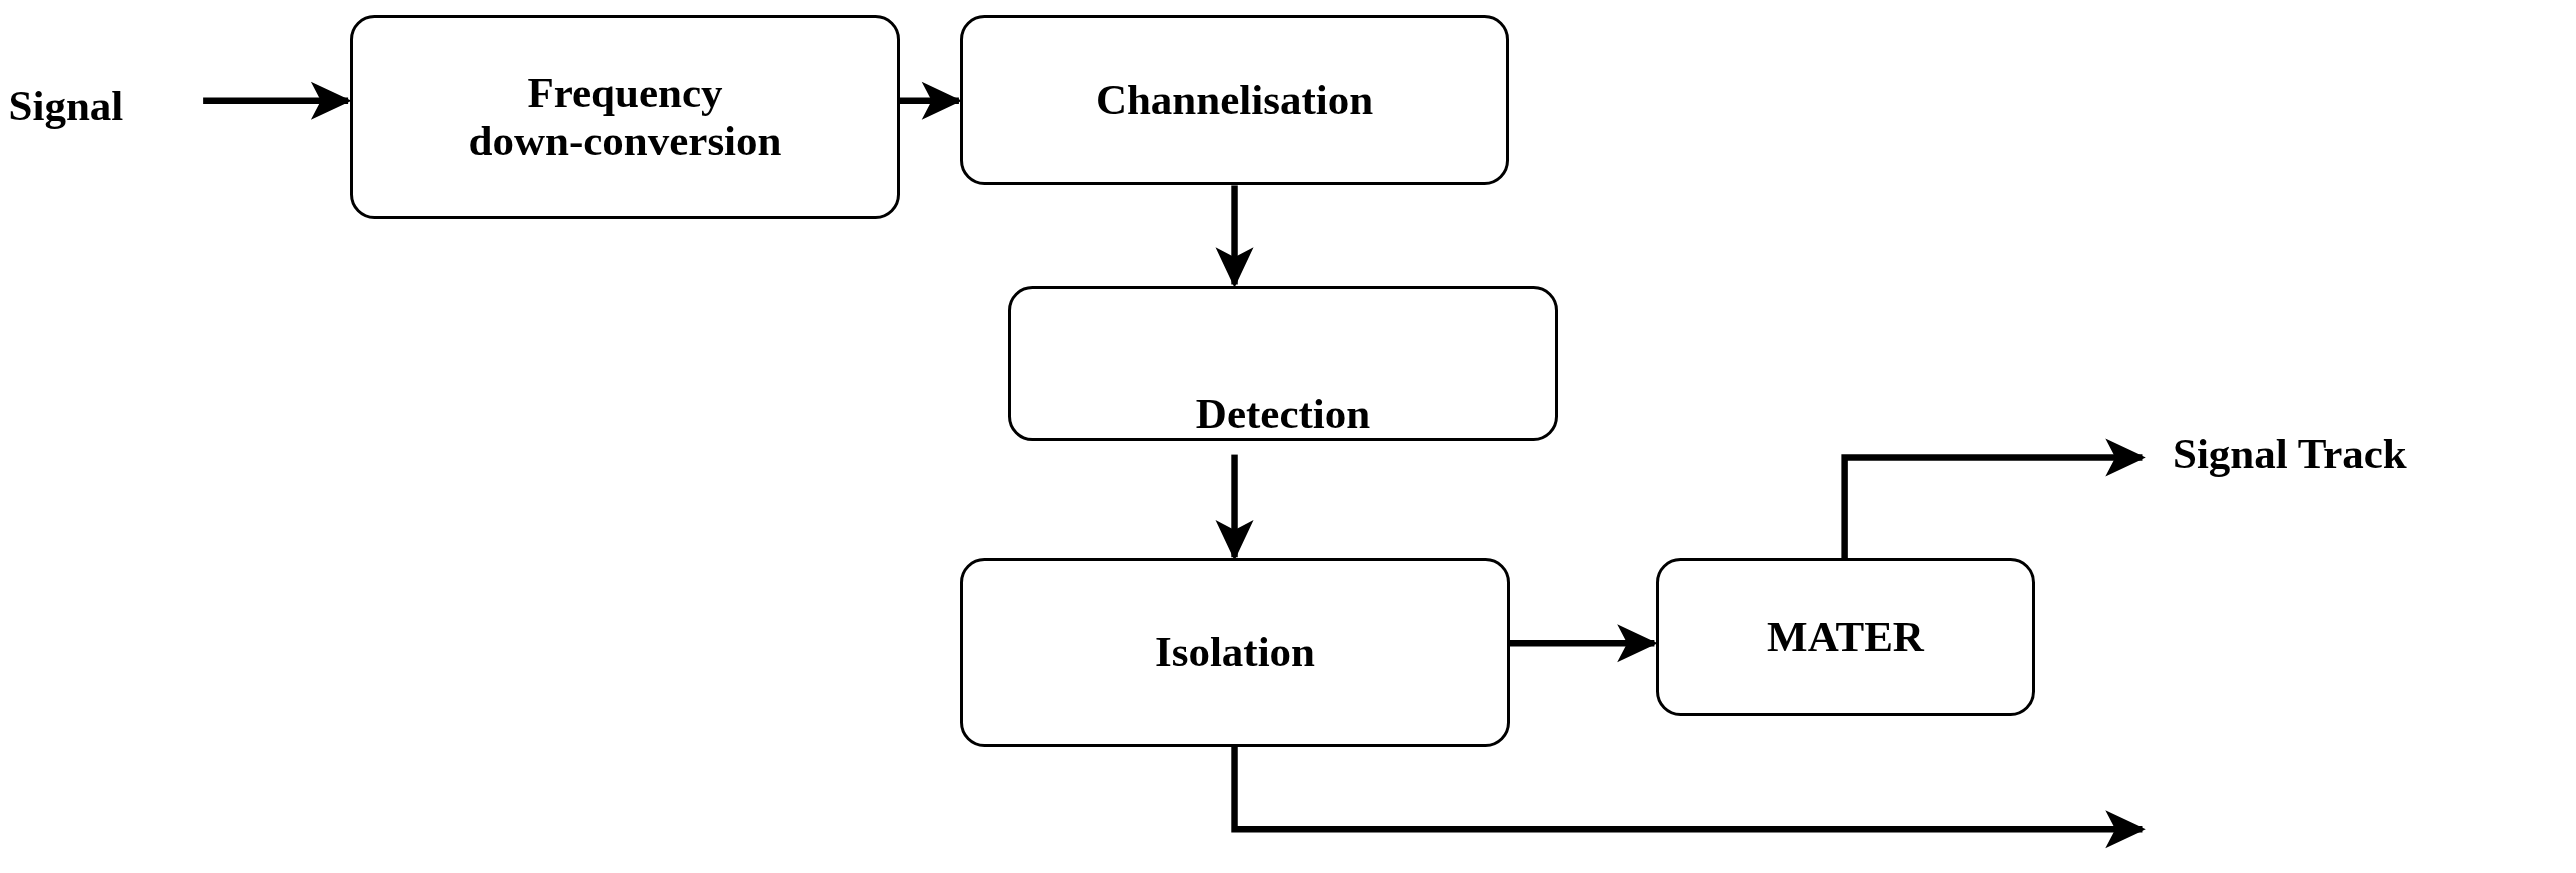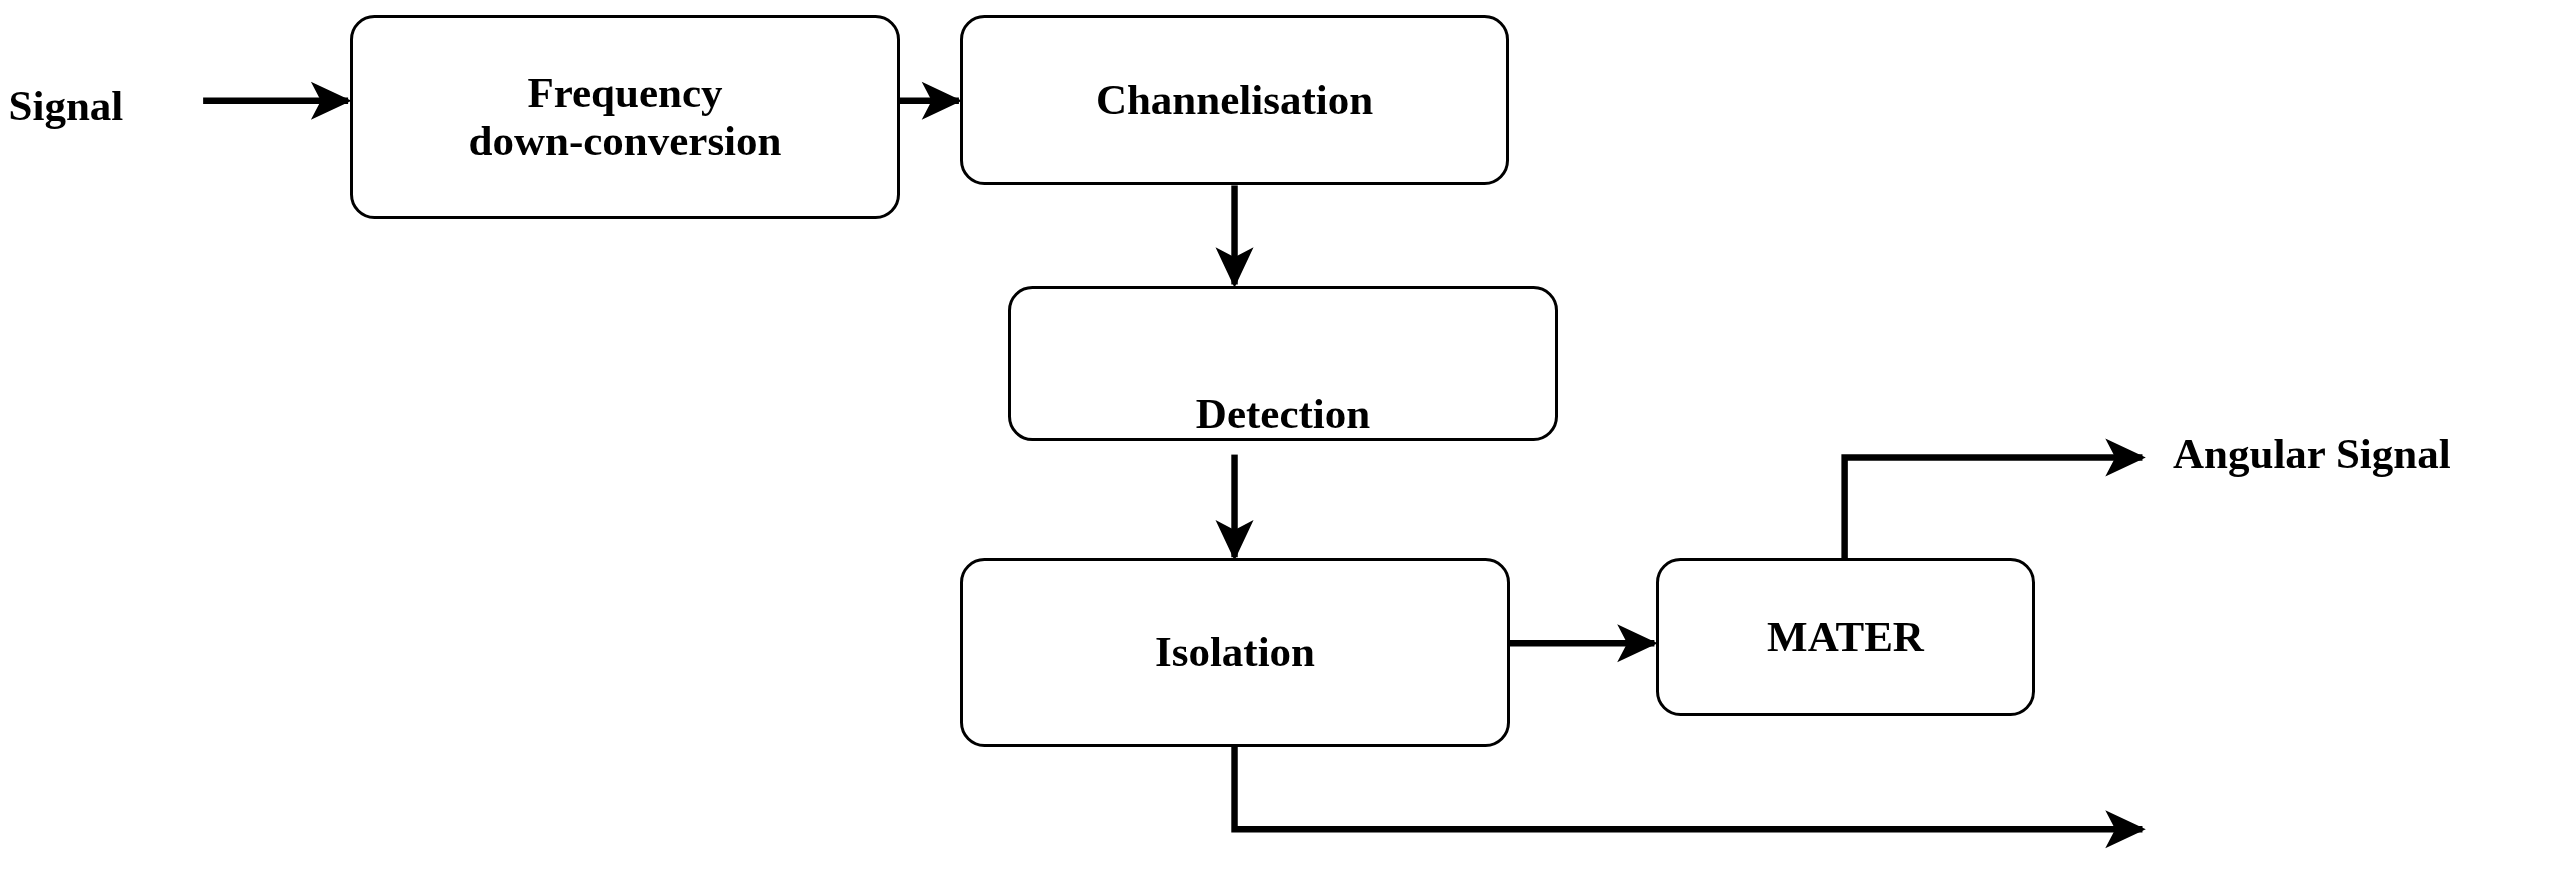--- a/index.html
+++ b/index.html
@@ -111,17 +111,17 @@
   <div class="node" style="left:960px; top:558px; width:550px; height:189px;font-family:Liberation Serif, serif;">
     <span class="node-label">Isolation</span>
   </div>
 
   <div class="node" style="left:1656px; top:558px; width:379px; height:158px;">
     <span class="node-label">MATER</span>
   </div>
 
   <div class="io-label" style="left:8.6px; top:84px;">Signal</div>
 
-  <div class="io-label" style="left:2173px; top:432px;">Angular Signal</div>
+  <div class="io-label" style="left:2173px; top:432px;">Signal Track</div>
 
 
 </div>
 
 
 </body></html>

